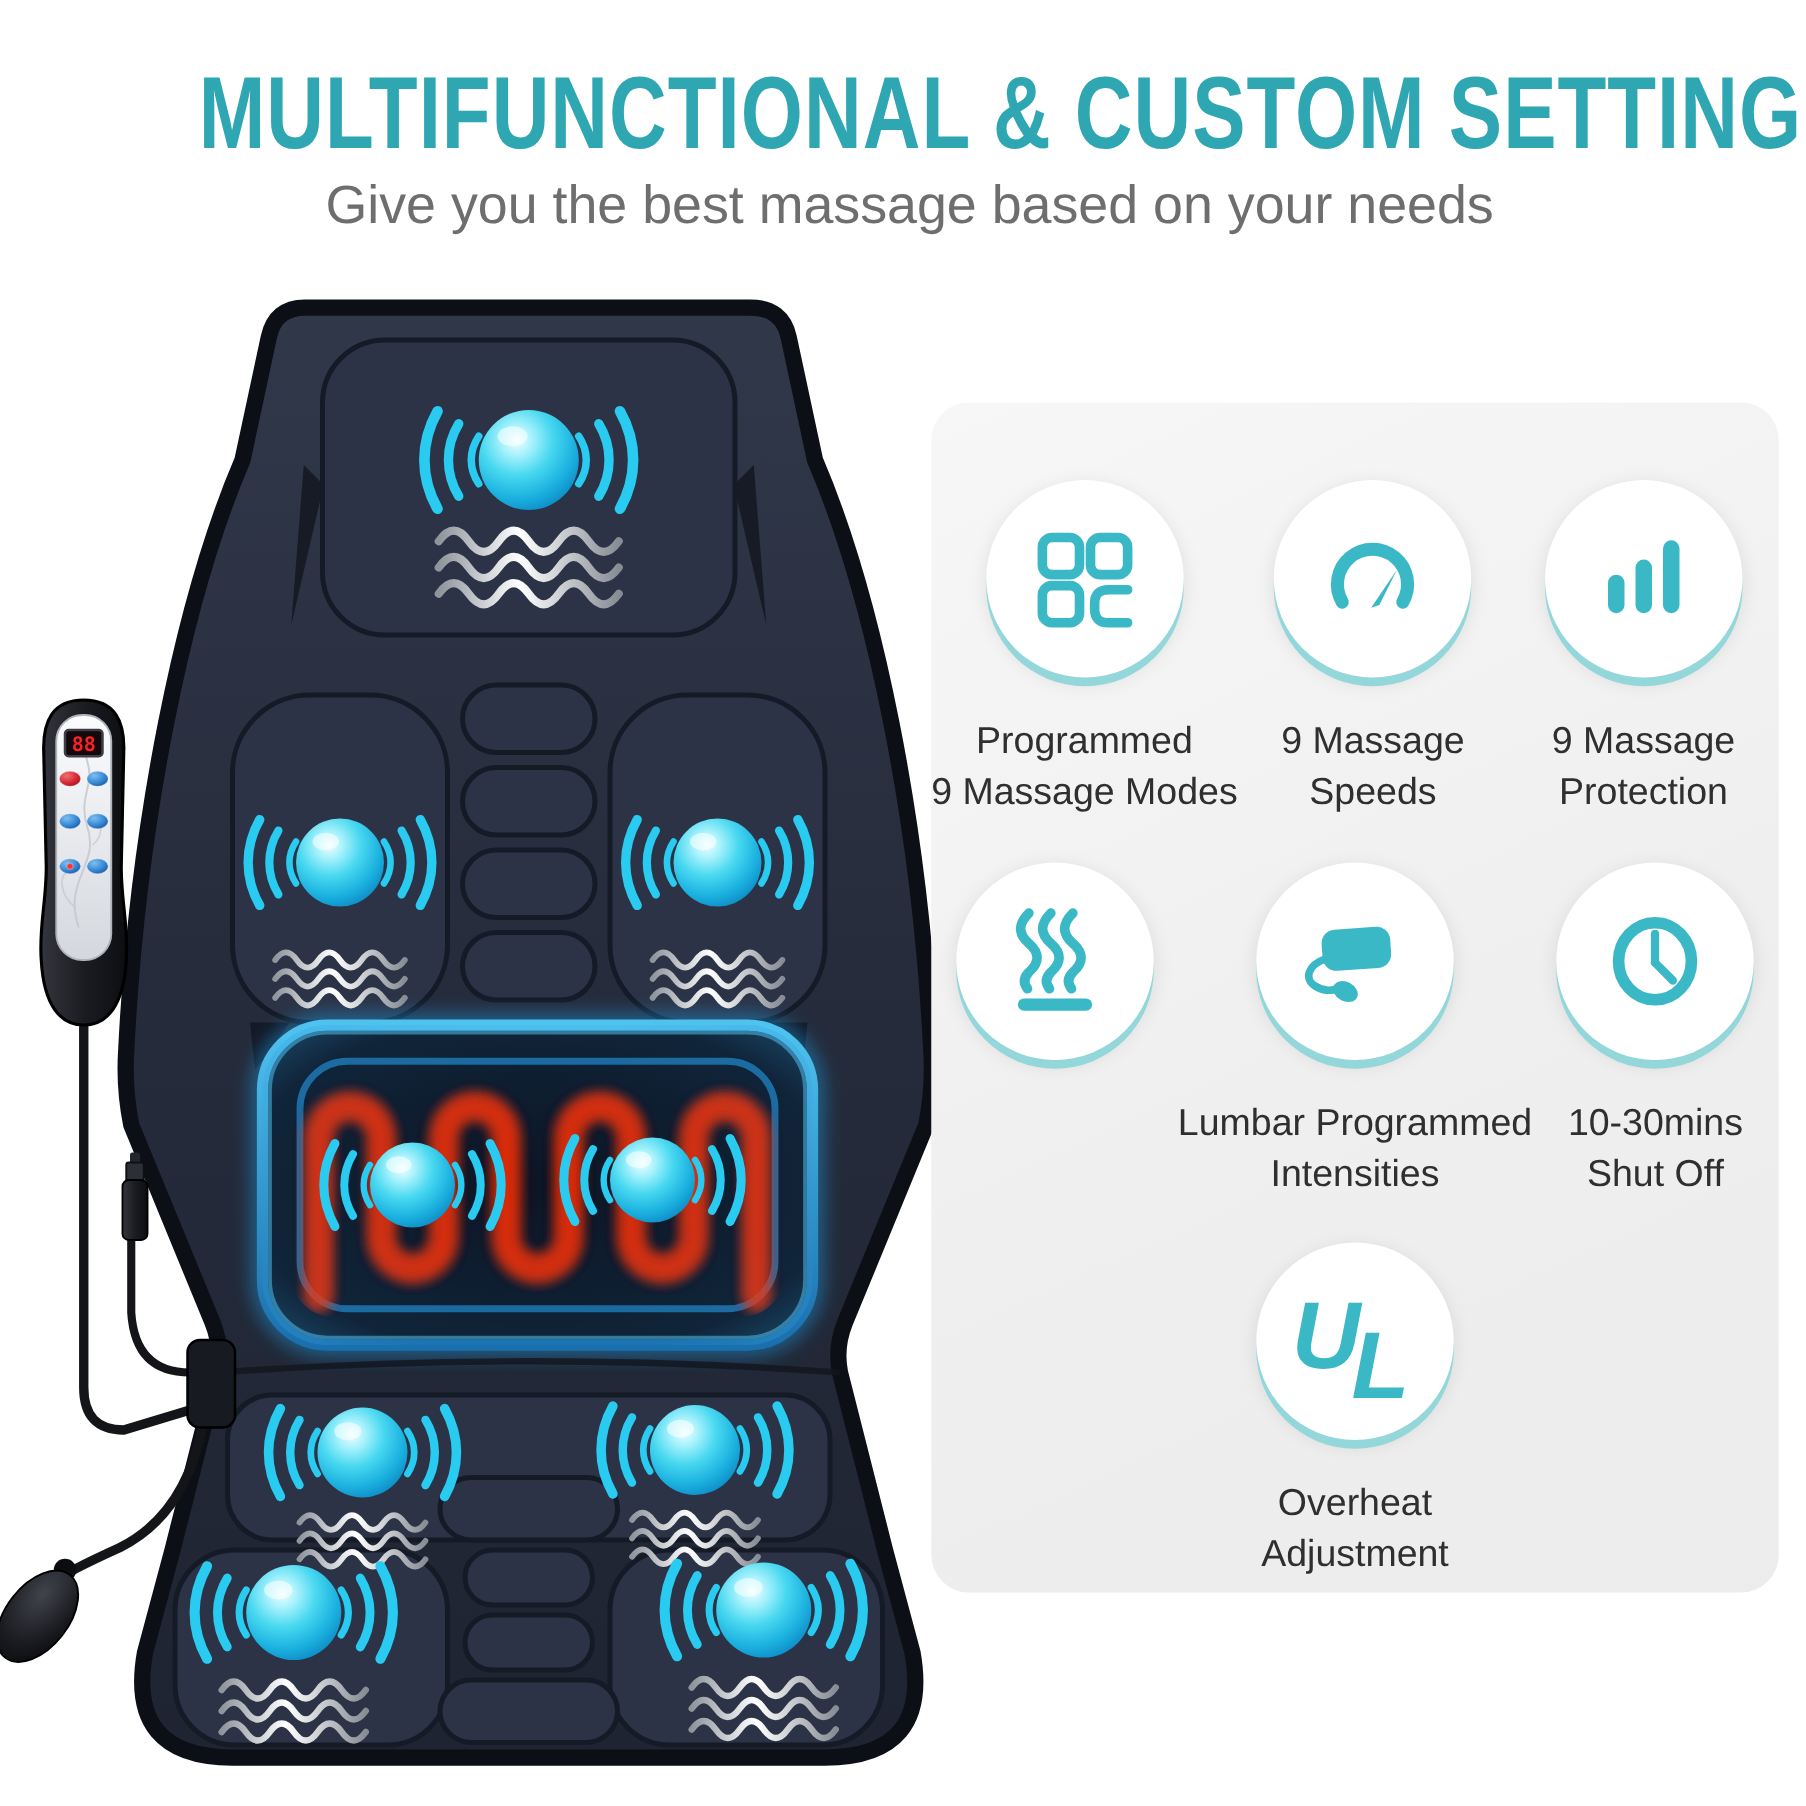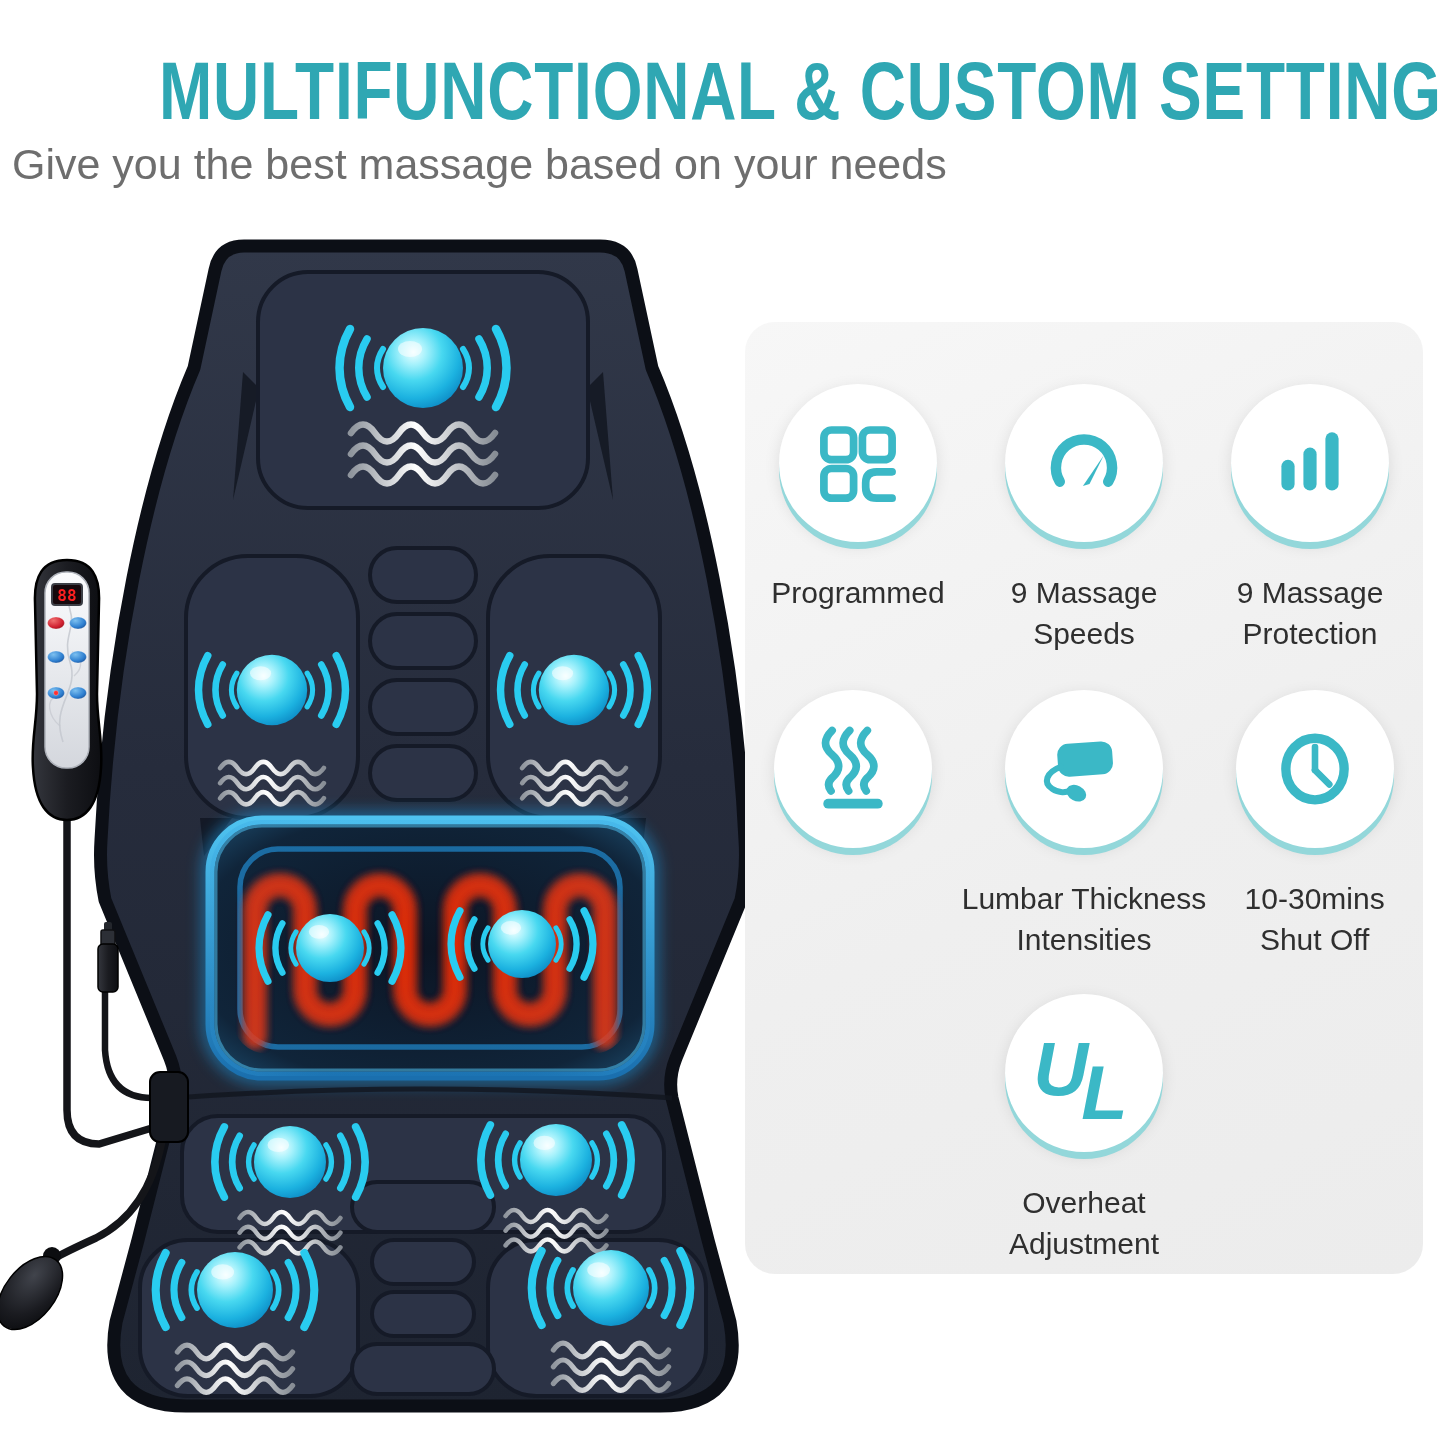--- a/index.html
+++ b/index.html
@@ -6,22 +6,22 @@
   body{
     width:1445px;height:1445px;position:relative;overflow:hidden;
     background:#ffffff;font-family:"Liberation Sans",sans-serif;
   }
   .title{
     position:absolute;top:44px;left:0;width:1445px;text-align:center;
     font-size:82px;font-weight:700;color:#2FA7B3;white-space:nowrap;
     transform:scaleX(.78);transform-origin:center;letter-spacing:1px;
   }
   .subtitle{
-    position:absolute;top:140px;left:0;width:1195px;text-align:left;
-    font-size:43px;font-weight:400;color:#6E6E6E;white-space:nowrap;padding-left:12px;
+    position:absolute;top:140px;left:0;width:1195px;text-align:right;
+    font-size:43px;font-weight:400;color:#6E6E6E;white-space:nowrap;
   }
   .product-svg{position:absolute;left:0;top:0;}
   .panel{
     position:absolute;left:745px;top:322px;width:678px;height:952px;
     background:linear-gradient(155deg,#f7f7f7 0%,#efefef 55%,#ececec 100%);
     border-radius:30px;
   }
   .frow{display:grid;grid-template-columns:1fr 1fr 1fr;}
   .frow1{margin-top:62px}
   .frow2{margin-top:36px}
@@ -256,20 +256,21 @@
           <g fill="none" stroke="#3BB8C6" stroke-width="7">
             <rect x="9" y="10" width="27" height="27" rx="7"></rect>
             <rect x="44" y="10" width="27" height="27" rx="7"></rect>
             <rect x="9" y="45" width="27" height="27" rx="7"></rect>
             <path d="M 71 48 H 57 Q 47 48 47 58 V 62 Q 47 72 57 72 H 71" stroke-linecap="round"></path>
           </g>
         </svg>
       </div>
       <div class="flabel">
         <div>Programmed</div>
+        <div>9 Massage Modes</div>
       </div>
     </div>
 
     <div class="feature">
       <div class="fcircle">
         <svg width="88" height="88" viewBox="0 0 80 80">
           <path d="M 18 57 A 25.5 25.5 0 1 1 62 57" fill="none" stroke="#3BB8C6" stroke-width="9.5" stroke-linecap="round"></path>
           <polygon points="39,61 45,59 58,33" fill="#3BB8C6"></polygon>
         </svg>
       </div>
@@ -314,21 +315,21 @@
       <div class="fcircle">
         <svg width="88" height="88" viewBox="0 0 80 80">
           <g transform="rotate(-4 40 31)">
             <rect x="16" y="16" width="50" height="30" rx="10" fill="#3BB8C6"></rect>
           </g>
           <path d="M 19 38 C 5 43 3 53 11 58 C 17 62 24 62 28 59" fill="none" stroke="#3BB8C6" stroke-width="5.5" stroke-linecap="round"></path>
           <ellipse cx="33" cy="62" rx="9.5" ry="7" transform="rotate(28 33 62)" fill="#3BB8C6"></ellipse>
         </svg>
       </div>
       <div class="flabel">
-        <div>Lumbar Thickness</div>
+        <div>Lumbar Programmed</div>
         <div>Intensities</div>
       </div>
     </div>
 
     <div class="feature">
       <div class="fcircle">
         <svg width="88" height="88" viewBox="0 0 80 80">
           <ellipse cx="40" cy="40" rx="26.5" ry="28" fill="none" stroke="#3BB8C6" stroke-width="8.5"></ellipse>
           <path d="M 40 41 L 40 20" fill="none" stroke="#3BB8C6" stroke-width="6" stroke-linecap="round"></path>
           <path d="M 40 41 L 53 54" fill="none" stroke="#3BB8C6" stroke-width="6" stroke-linecap="round"></path>

